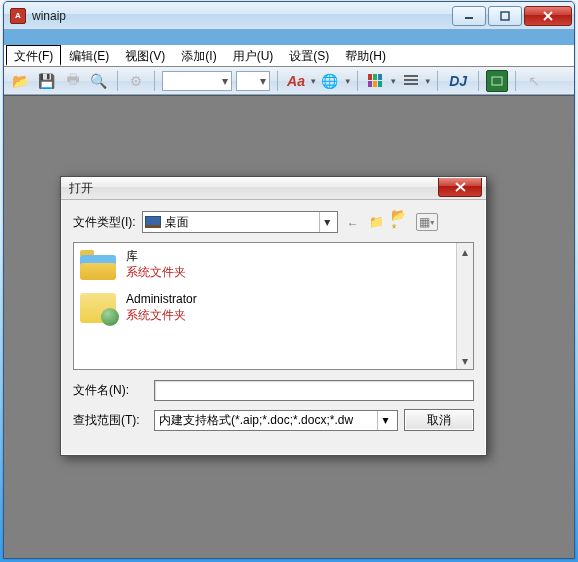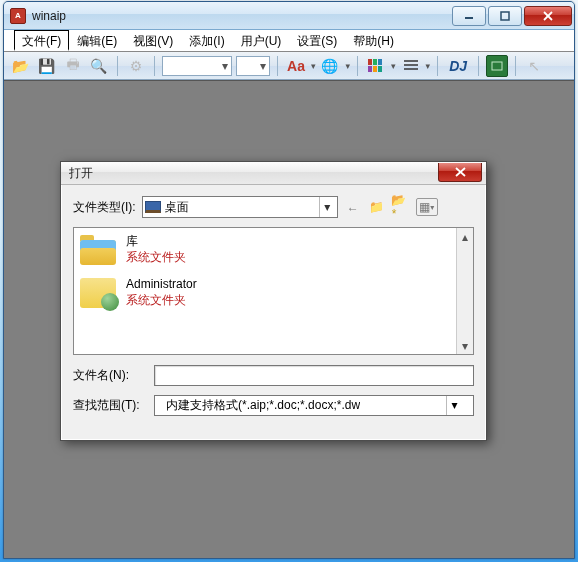--- a/index.html
+++ b/index.html
@@ -50,21 +50,22 @@
   }
   .titlebar .ctrl.close {
     width: 48px;
     background: linear-gradient(to bottom,#e87b72,#c94035 45%,#b32015 46%,#cd4034);
     border-color:#7b231b; color:#fff;
   }
   .menubar {
     height: 22px; background:#fff;
     border-bottom:1px solid #888;
     display:flex; align-items:stretch;
-    padding-left: 10px;
+    padding-left: 2px;
+    margin-top: 15px;
   }
   .menubar .menu {
     padding: 3px 8px 0 8px;
     color:#000;
     white-space:nowrap;
   }
   .menubar .menu.active {
     border:1px solid #000;
     background:#fff;
     margin-top:0px;
@@ -183,21 +184,21 @@
     border-radius:50%;background:radial-gradient(circle at 35% 30%,#9fd49a,#3f8b3c);
   }
   .bottom-row { display:flex;align-items:center;gap:6px;height:24px;margin-bottom:6px;}
   .bottom-row label { width:75px;white-space:nowrap; }
   .input {
     flex:1;border:1px solid #777;background:#fff;height:21px;padding:0 3px;
     box-shadow: inset 1px 1px 1px rgba(0,0,0,.15);
   }
   .combo2 {
     flex:1;border:1px solid #777;background:#fff;height:21px;
-    display:flex;align-items:center;padding:0 11px;
+    display:flex;align-items:center;padding:0 4px;
   }
   .combo2 .arrow{margin-left:auto;width:16px;height:19px;border-left:1px solid #bbb;display:flex;align-items:center;justify-content:center;}
   .btn {
     width:70px;height:22px;
     background:linear-gradient(#fafafa,#e3e3e3);
     border:1px solid #707070;
     display:flex;align-items:center;justify-content:center;
     box-shadow: inset 0 0 0 1px #fff;
   }
   svg { display:block; }
@@ -247,21 +248,21 @@
     <div class="tb-sep"></div>
     <div class="tb-btn disabled">⚙</div>
     <div class="tb-sep"></div>
     <div class="tb-combo" style="width:70px">
         <span style="margin-left:auto;color:#555;padding:0 3px">▾</span>
       </div>
     <div class="tb-combo" style="width:34px">
         <span style="margin-left:auto;color:#555;padding:0 3px">▾</span>
       </div>
     <div class="tb-sep"></div>
-    <div class="tb-btn" style="color:#c0392b;font-weight:bold">Aa</div>
+    <div class="tb-btn" style="font-style:italic;color:#c0392b;font-weight:bold">Aa</div>
     <span style="color:#555;font-size:9px">▾</span>
     <div class="tb-btn">🌐</div>
     <span style="color:#555;font-size:9px">▾</span>
     <div class="tb-sep"></div>
     <div class="tb-btn">
       <svg width="16" height="14">
           <rect x="0" y="0" width="4" height="6" fill="#c0392b"></rect>
           <rect x="5" y="0" width="4" height="6" fill="#27ae60"></rect>
           <rect x="10" y="0" width="4" height="6" fill="#2980b9"></rect>
           <rect x="0" y="7" width="4" height="6" fill="#8e44ad"></rect>
@@ -340,18 +341,19 @@
         <div class="bottom-row">
           <label>文件名(N):</label>
           <input class="input" value="" style="">
         </div>
         <div class="bottom-row">
           <label>查找范围(T):</label>
           <div class="combo2">
             <span style="white-space:nowrap;overflow:hidden">内建支持格式(*.aip;*.doc;*.docx;*.dw</span>
             <div class="arrow">▾</div>
           </div>
+          <div class="btn">取消</div>
         </div>
       </div>
     </div>
 
   </div>
 </div>
 
 </body></html>

